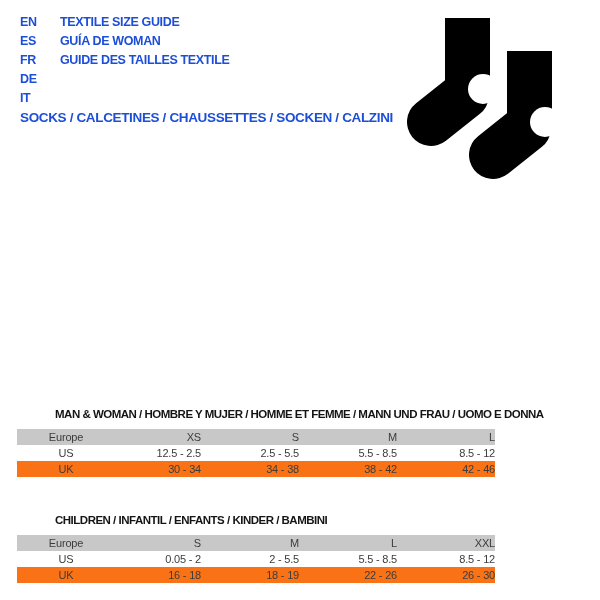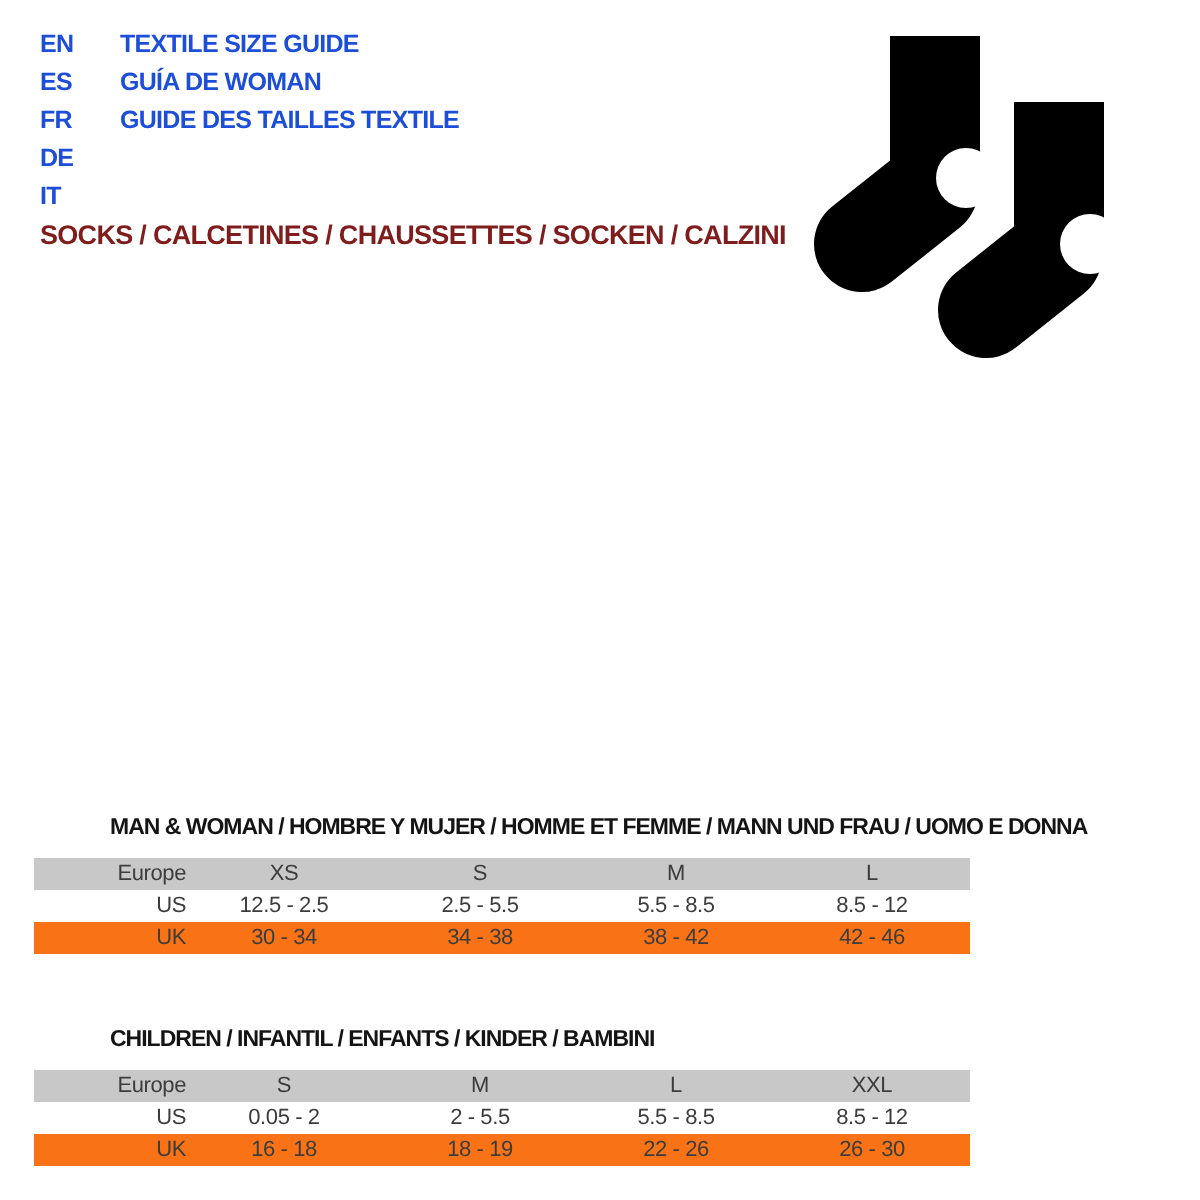--- a/index.html
+++ b/index.html
@@ -8,44 +8,44 @@
     font-family:"Liberation Sans",sans-serif;color:#141414;
   }
   
   .lang-block{position:absolute;left:20px;top:13px;}
   .lang-row{display:flex;line-height:19px;font-size:12.5px;font-weight:700;letter-spacing:-0.35px;color:#1d4ed8;}
   .lang-code{display:inline-block;width:40px;flex:0 0 40px;}
   .lang-label{white-space:nowrap;}
   
   .category-line{
     position:absolute;left:20px;top:110px;font-size:13.5px;font-weight:700;
-    letter-spacing:-0.35px;color:#7f1d1d;white-space:nowrap;
+    letter-spacing:-0.35px;color:#1d4ed8;white-space:nowrap;
   }
   
   .socks-icon{position:absolute;left:400px;top:10px;width:170px;height:175px;}
   
   .size-table{position:absolute;left:17px;width:466px;}
   .size-table.man-woman{top:408px;}
   .size-table.children{top:514px;}
   .table-title{
     font-size:11.5px;font-weight:700;letter-spacing:-0.5px;color:#141414;
     line-height:13px;margin:0 0 8px 3px;white-space:nowrap;padding-left:35px;
   }
   table.sizes{
     border-collapse:collapse;table-layout:fixed;width:466px;
     font-size:11px;letter-spacing:-0.2px;color:#3c3c3c;
   }
   table.sizes th,table.sizes td{
     height:16px;padding:0;font-weight:400;text-align:center;line-height:16px;
     overflow:hidden;white-space:nowrap;
   }
   table.sizes th:first-child,table.sizes td:first-child{
-    width:74px;text-align:right;padding-left:2px;
+    width:74px;text-align:center;padding-left:12px;
   }
-  table.sizes th+th,table.sizes td+td{width:98px;}
+  table.sizes th+th,table.sizes td+td{width:98px;text-align:right;}
   table.sizes thead tr{background:#c8c8c8;}
   table.sizes tbody tr.row-alt{background:#f97316;}
 </style>
 </head>
 <body>
 
 <div class="page">
 
   <div class="lang-block">
     <div class="lang-row">

